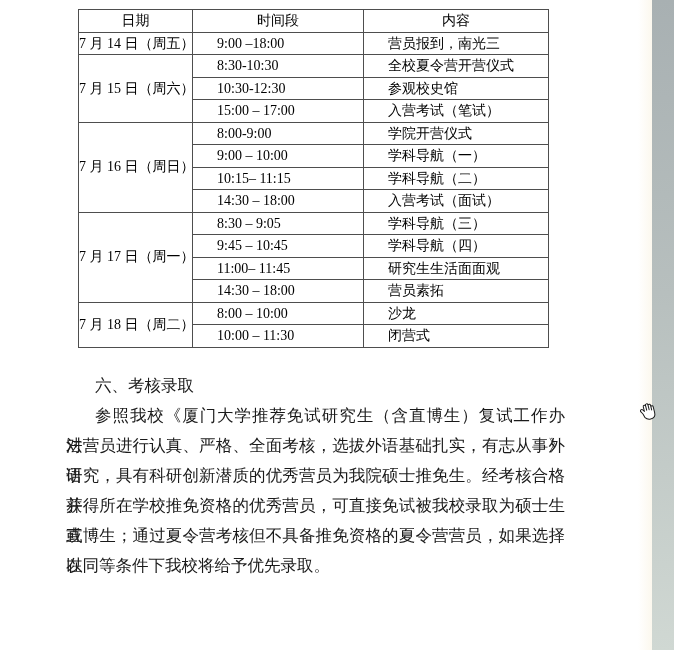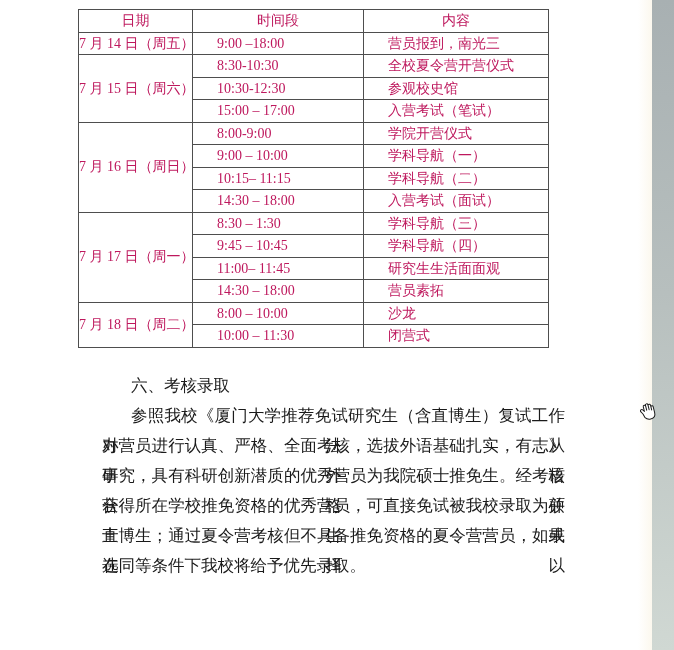--- a/index.html
+++ b/index.html
@@ -16,37 +16,37 @@
   
   .page-shade {
     position:absolute; top:0; right:22px; width:14px; height:650px;
     background:linear-gradient(90deg, rgba(252,248,238,0) 0%, rgba(249,242,224,0.55) 100%);
   }
 
   
   table.schedule {
     position:absolute; left:78px; top:9px; width:470px;
     border-collapse:collapse; table-layout:fixed;
-    font-size:14px; color:#be185d;
+    font-size:14px; color:#000000;
   }
   .schedule th, .schedule td {
     border:1px solid #4e4e4e; height:21.5px; padding:0;
     font-weight:normal; line-height:1.1; vertical-align:middle;
     overflow:hidden; white-space:nowrap;
   }
   .schedule th { text-align:center; box-shadow:0 3px 0 #d0d0d0; }
   .schedule td.date { text-align:left; }
   .schedule td.time, .schedule td.content { text-align:left; padding-left:24px; }
 
   
   .textblock {
     position:absolute; left:66px; top:371px; width:499px;
     font-size:16.5px; color:#1a1a1a;
   }
-  .tline { height:30px; line-height:30px;margin-left:36px; }
+  .tline { height:30px; line-height:30px; }
   .heading { text-indent:29px; }
   .just { text-align:justify; text-align-last:justify; }
   .pfirst { text-indent:29px; }
   .plast { text-align:left; }
 
   
   .cursor { position:absolute; left:635px; top:400px; width:22px; height:24px; }
 </style>
 </head>
 <body>
@@ -102,21 +102,21 @@
       <td class="time">10:15– 11:15</td>
       <td class="content">学科导航（二）</td>
     </tr>
     <tr>
       <td class="time">14:30 – 18:00</td>
       <td class="content">入营考试（面试）</td>
     </tr>
 
     <tr>
       <td class="date" rowspan="4">7 月 17 日（周一）</td>
-      <td class="time">8:30 – 1:30</td>
+      <td class="time">8:30 – 9:05</td>
       <td class="content">学科导航（三）</td>
     </tr>
     <tr>
       <td class="time">9:45 – 10:45</td>
       <td class="content">学科导航（四）</td>
     </tr>
     <tr>
       <td class="time">11:00– 11:45</td>
       <td class="content">研究生生活面面观</td>
     </tr>

